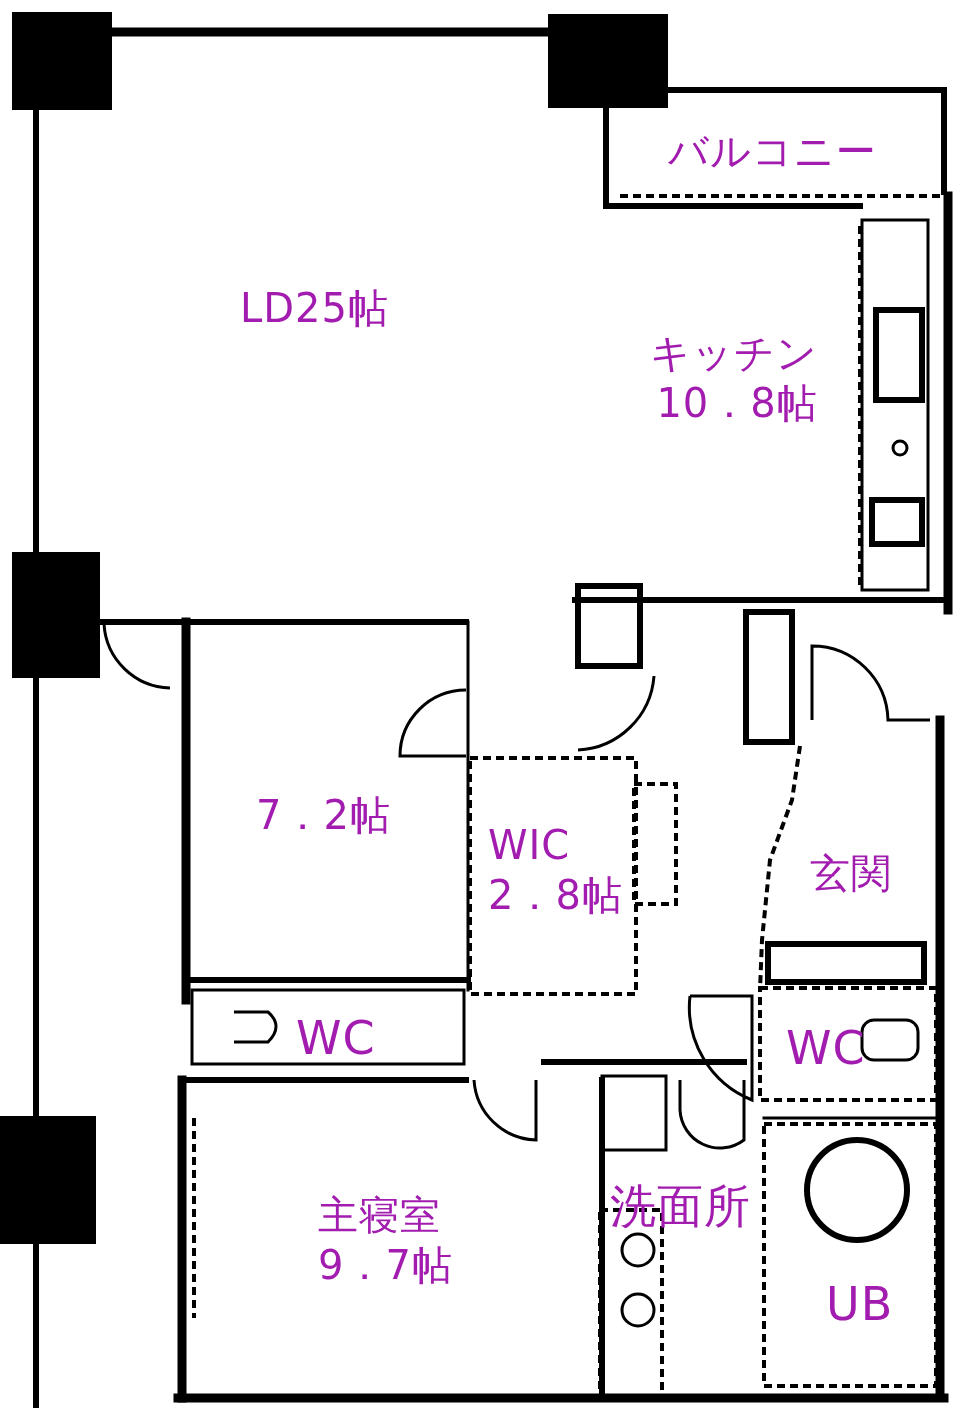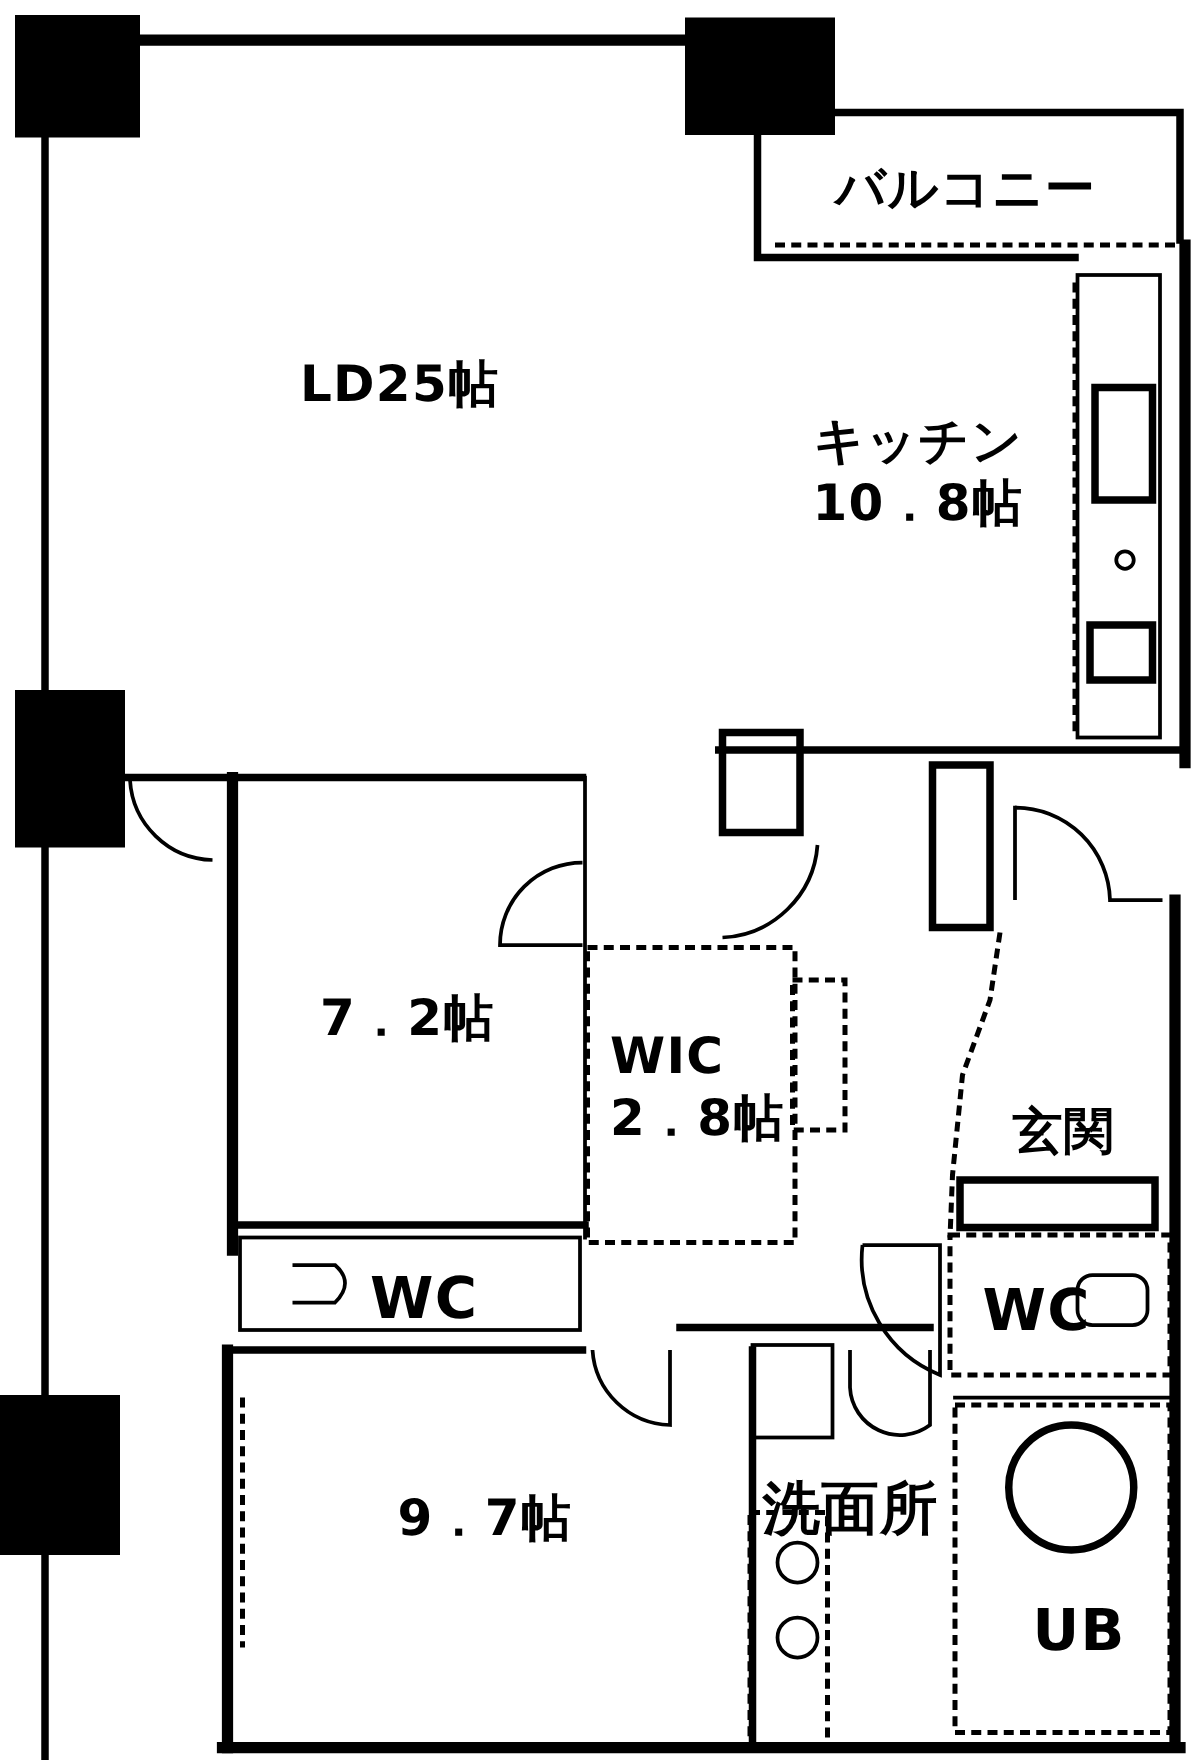--- a/index.html
+++ b/index.html
@@ -8,26 +8,25 @@
     .wall { stroke: #000; fill: none; stroke-linecap: square; }
     .thick { stroke-width: 9; }
     .mid { stroke-width: 6; }
     .thin { stroke-width: 3; }
     .dash { stroke: #000; fill: none; stroke-width: 4; stroke-dasharray: 8 5; }
     .col { fill: #000; }
     .door { stroke: #000; fill: none; stroke-width: 3; }
     .label {
       position: absolute;
       font-family: "DejaVu Sans", "Liberation Sans", sans-serif;
-      color: #000000;
+      color: #a21caf;
       font-size: 40px;
       line-height: 1.25;
       white-space: nowrap;
       letter-spacing: 1px;
-      font-weight: bold;
     }
     .label .line { display: block; }
     .small { font-size: 46px; }
   </style>
 </head>
 <body>
 
 <svg id="plan" viewBox="0 0 960 1411" xmlns="http://www.w3.org/2000/svg">
 
   <rect class="col" x="12" y="12" width="100" height="98"></rect>
@@ -112,33 +111,34 @@
 
 <div class="label" style="left:256px; top:790px;">
   <span class="line">7．2帖</span>
 </div>
 
 <div class="label" style="left:488px; top:820px;">
   <span class="line">WIC</span>
   <span class="line">2．8帖</span>
 </div>
 
-<div class="label" style="left:810px; top:848px;margin-top:32px;">
+<div class="label" style="left:810px; top:848px;">
   <span class="line">玄関</span>
 </div>
 
 <div class="label small" style="left:296px; top:1010px;">
   <span class="line">WC</span>
 </div>
 
 <div class="label small" style="left:786px; top:1020px;">
   <span class="line">WC</span>
 </div>
 
 <div class="label" style="left:318px; top:1190px;">
+  <span class="line">主寝室</span>
   <span class="line">9．7帖</span>
 </div>
 
 <div class="label small" style="left:610px; top:1166px;margin-top:12px;">
   <span class="line">洗面所</span>
 </div>
 
 <div class="label small" style="left:826px; top:1276px;">
   <span class="line">UB</span>
 </div>

